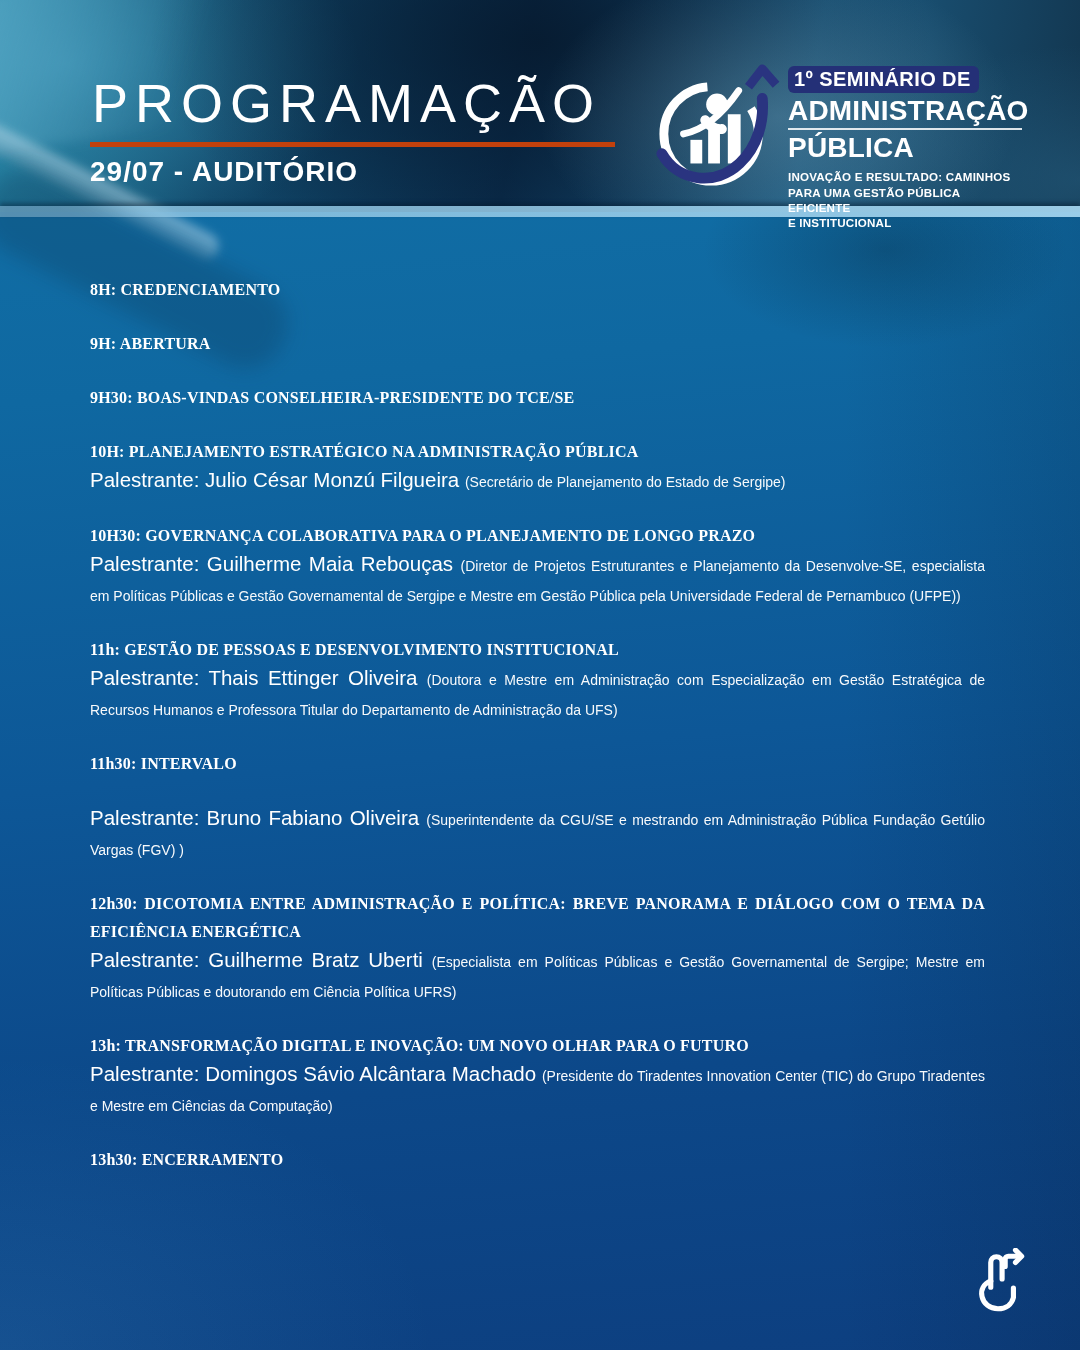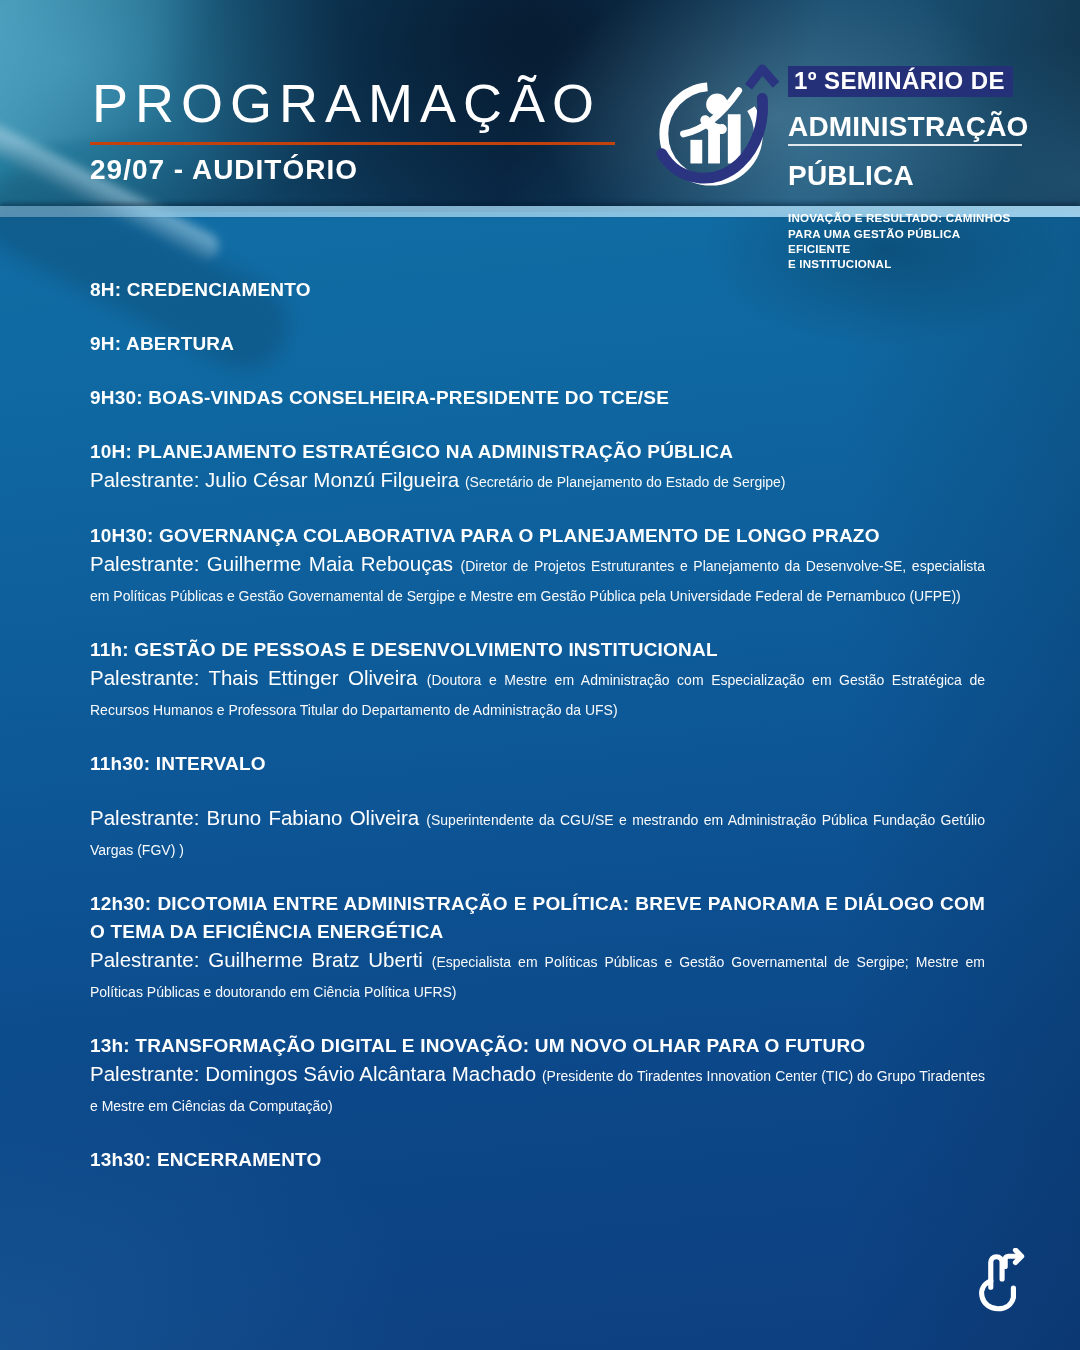--- a/index.html
+++ b/index.html
@@ -31,38 +31,38 @@
     box-shadow:0 -3px 4px rgba(5,25,45,.45);}
   .pen-highlight{position:absolute;top:178px;left:-38px;width:270px;height:26px;border-radius:14px;
     background:linear-gradient(rgba(200,228,242,.55), rgba(110,150,170,.30));
     transform:rotate(27deg);filter:blur(5px);}
   .pen-shadow{position:absolute;top:226px;left:-30px;width:330px;height:86px;border-radius:40px;
     background:rgba(9,55,85,.28);transform:rotate(27deg);filter:blur(10px);}
 
   
   .title-block{position:absolute;left:90px;top:76px;}
   .page-title{display:inline-block;font-size:54px;font-weight:300;letter-spacing:7px;
-    line-height:1;padding:0 14px 12px 2px;border-bottom:3px solid #c2410c;}
+    line-height:1;padding:0 14px 12px 2px;border-bottom:5px solid #c2410c;}
   .page-subtitle{margin-top:11px;font-size:28px;font-weight:800;letter-spacing:1px;line-height:1;}
 
   
   .logo{position:absolute;top:58px;right:58px;display:flex;align-items:flex-start;}
   .logo-mark{width:126px;height:136px;flex:none;margin-top:4px;}
   .logo-text{width:234px;margin-left:8px;padding-top:8px;}
   .logo-badge{display:inline-block;background:#243077;padding:3px 8px 4px 6px;
-    font-size:24px;font-weight:700;letter-spacing:.4px;line-height:1;}
-  .logo-line{font-size:28px;font-weight:700;letter-spacing:.2px;line-height:1.06;margin-top:15px;}
+    font-size:20px;font-weight:700;letter-spacing:.4px;line-height:1;border-radius:6px;}
+  .logo-line{font-size:28px;font-weight:700;letter-spacing:.2px;line-height:1.06;margin-top:3px;}
   .logo-underline{height:2px;background:rgba(255,255,255,.85);margin:2px 0 1px;}
-  .logo-tagline{margin-top:20px;font-size:11.6px;font-weight:700;letter-spacing:.2px;line-height:1.32;}
+  .logo-tagline{margin-top:7px;font-size:11.6px;font-weight:700;letter-spacing:.2px;line-height:1.32;}
 
   
   .schedule{position:absolute;left:90px;top:276px;width:895px;}
   .item{margin-bottom:26px;}
   .item p{margin:0;}
-  .item-title{font-size:19px;font-weight:700;letter-spacing:.2px;line-height:28px;text-align:justify;}
+  .item-title{font-size:16px;font-weight:700;letter-spacing:.2px;line-height:28px;text-align:justify;font-family:Liberation Serif, serif;}
   .item-speaker{font-size:20.5px;font-weight:400;line-height:27px;text-align:justify;margin-top:2px;}
   .sp-info{font-size:14px;opacity:.97;}
 
   
   .swipe{position:absolute;top:1248px;right:48px;width:66px;height:68px;}
 </style>
 </head>
 <body>
 
 <div class="bg-accents"></div>

